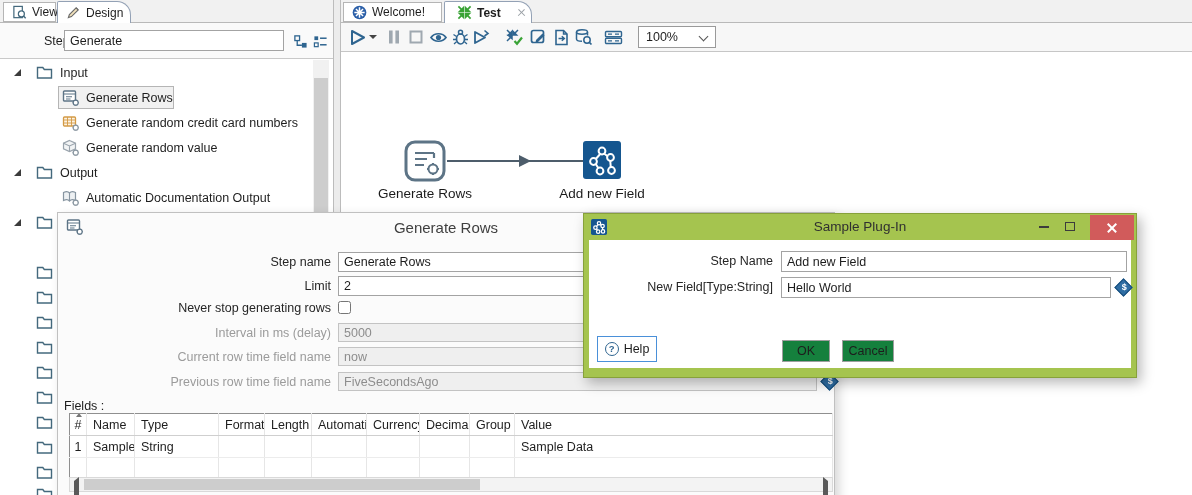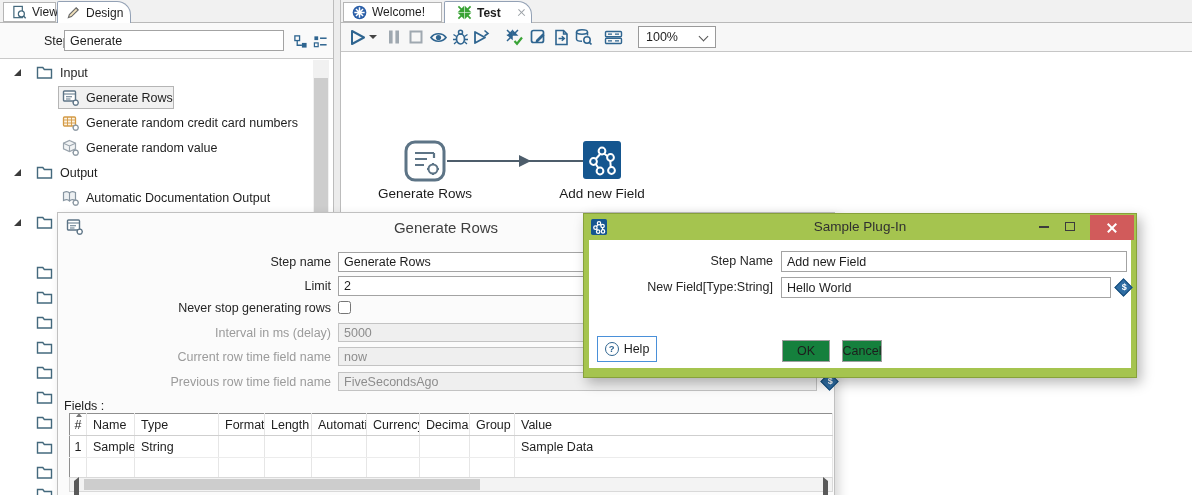--- a/index.html
+++ b/index.html
@@ -568,17 +568,17 @@
         <span>$</span>
       </span>
 
     <div class="btn" id="help-btn" style="left:8px;top:96px;width:60px;height:26px;">
       <span class="q-circle">?</span>
       <span>Help</span>
     </div>
     <div class="btn" style="left:193px;top:100px;width:48px;height:22px;">
       <span>OK</span>
     </div>
-    <div class="btn" style="left:253px;top:100px;width:40px;height:22px;">
+    <div class="btn" style="left:253px;top:100px;width:52px;height:22px;">
       <span>Cancel</span>
     </div>
   </div>
 </div>
 
 </body></html>

